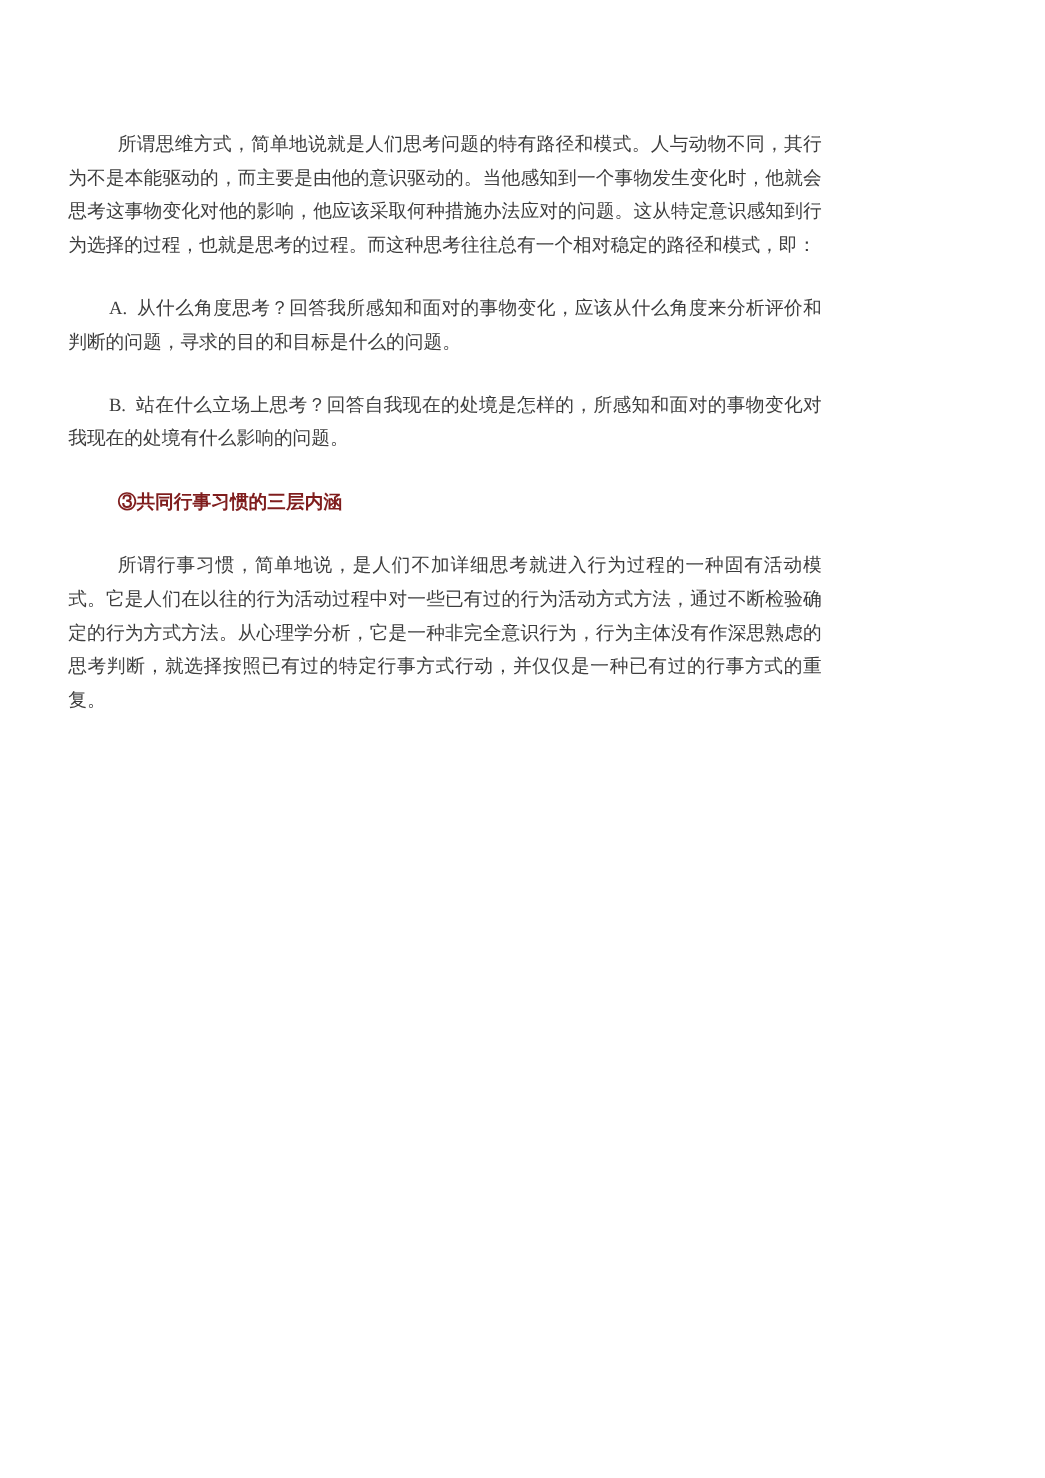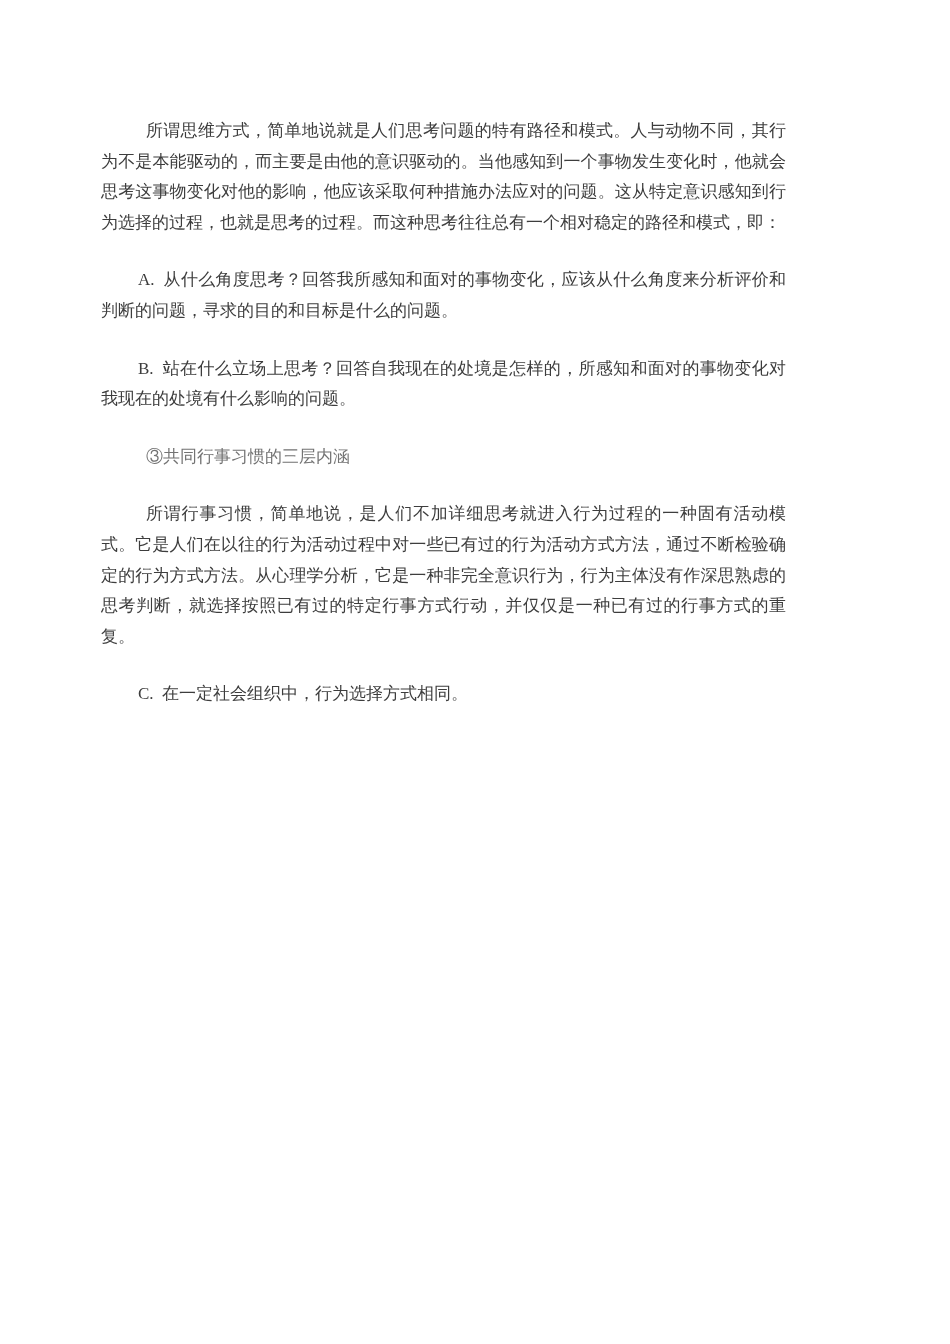--- a/index.html
+++ b/index.html
@@ -10,21 +10,21 @@
     width: 950px;
     height: 1344px;
     background: #ffffff;
     font-family: "Liberation Serif", "DejaVu Serif", serif;
     overflow: hidden;
   }
   .page {
     box-sizing: border-box;
     width: 872px;
     height: 1344px;
-    padding: 116px 122px 0 101px;
+    padding: 116px 122px 0 62px;
     background: #ffffff;
   }
   .content {
     width: 685px;
     color: #3d3d3d;
     font-size: 17px;
     line-height: 30.6px;
     text-align: justify;
   }
   .content p {
@@ -32,29 +32,28 @@
   }
   .para {
     text-indent: 45px;
   }
   .item {
     text-indent: 37px;
     white-space: pre-wrap;
   }
   .heading {
     text-indent: 45px;
-    font-weight: normal;
-    color: #737373;
+    font-weight: bold;
+    color: #7f1d1d;
   }
 </style>
 </head>
 <body>
 
 <div class="page">
   <div class="content">
     <p class="para">所谓思维方式，简单地说就是人们思考问题的特有路径和模式。人与动物不同，其行为不是本能驱动的，而主要是由他的意识驱动的。当他感知到一个事物发生变化时，他就会思考这事物变化对他的影响，他应该采取何种措施办法应对的问题。这从特定意识感知到行为选择的过程，也就是思考的过程。而这种思考往往总有一个相对稳定的路径和模式，即：</p>
     <p class="item">A.  从什么角度思考？回答我所感知和面对的事物变化，应该从什么角度来分析评价和判断的问题，寻求的目的和目标是什么的问题。</p>
     <p class="item">B.  站在什么立场上思考？回答自我现在的处境是怎样的，所感知和面对的事物变化对我现在的处境有什么影响的问题。</p>
     <p class="heading">③共同行事习惯的三层内涵</p>
     <p class="para">所谓行事习惯，简单地说，是人们不加详细思考就进入行为过程的一种固有活动模式。它是人们在以往的行为活动过程中对一些已有过的行为活动方式方法，通过不断检验确定的行为方式方法。从心理学分析，它是一种非完全意识行为，行为主体没有作深思熟虑的思考判断，就选择按照已有过的特定行事方式行动，并仅仅是一种已有过的行事方式的重复。</p>
-    <p class="item">C.  在一定社会组织中，行为选择方式相同。</p>
   </div>
 </div>
 
 </body></html>

